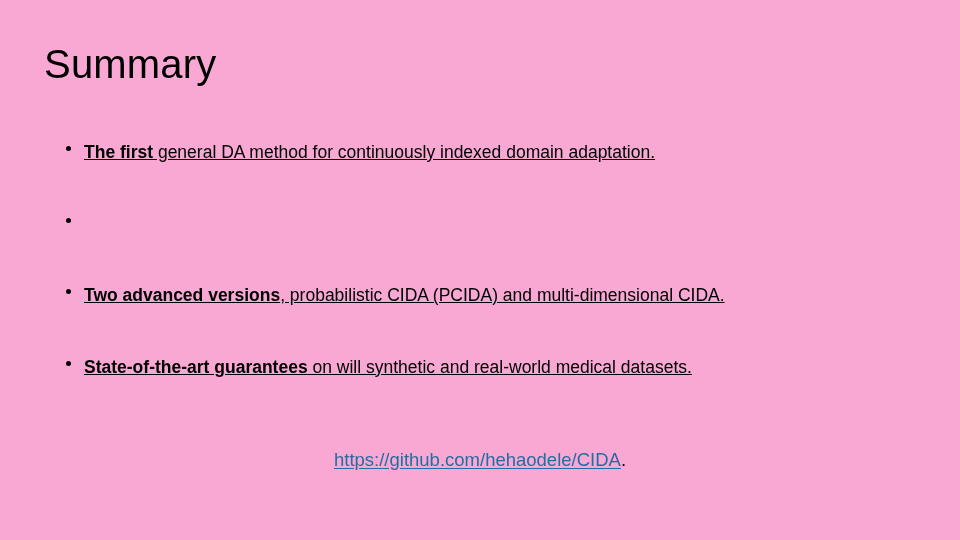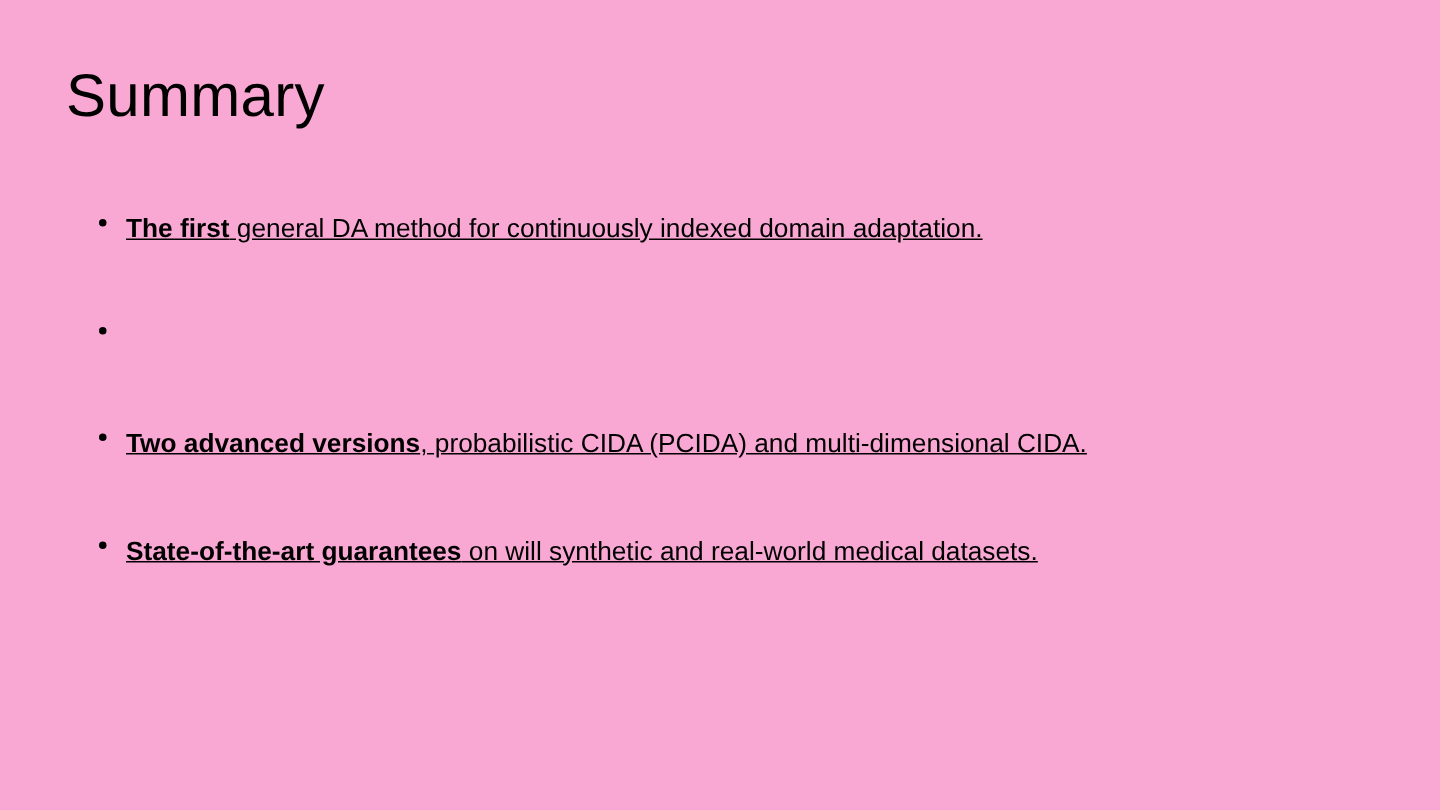--- a/index.html
+++ b/index.html
@@ -123,15 +123,16 @@
     </li>
 
     <li class="bullet-item">
       <span class="bullet-dot"></span>
       <span class="bullet-text"><span class="b-strong">State-of-the-art guarantees</span><span class="b-rest"> on will synthetic and real-world medical datasets.</span></span>
     </li>
 
   </ul>
 
   <div class="footer">
+    <div class="footer-line2"><a class="footer-link" href="#">https://github.com/hehaodele/CIDA</a><span class="footer-period">.</span></div>
   </div>
 
 </div>
 
 </body></html>

